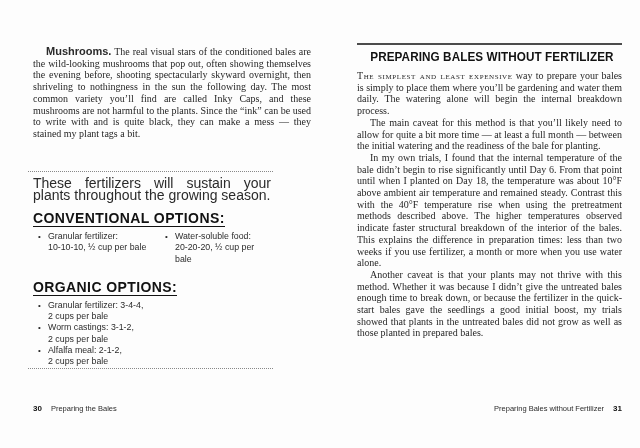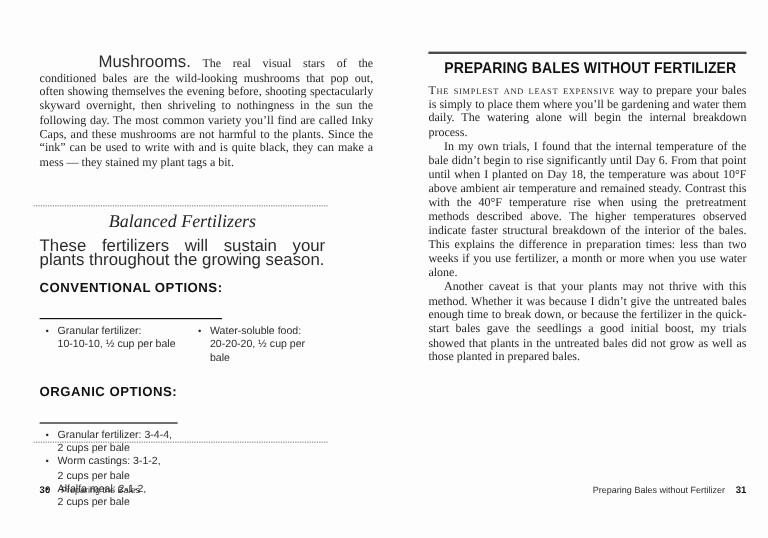--- a/index.html
+++ b/index.html
@@ -16,24 +16,23 @@
     margin: 0;
     font-family: "Liberation Serif", serif;
     font-size: 10px;
     line-height: 11.7px;
     color: var(--ink, #262626);
     text-align: justify;
   }
   .body-text.indent { text-indent: 13px; }
   .lead-sans {
     font-family: "Liberation Sans", sans-serif;
-    font-weight: 400;
-    font-size: 14px;
+    font-weight: 700;
+    font-size: 11px;
     color: var(--sans-ink, #1c1c1c);
-    margin-left: 36px;
   }
   .smallcaps {
     font-variant: small-caps;
     letter-spacing: 0.6px;
   }
 
   
   .mushrooms { position: absolute; left: 33px; top: 46px; width: 278px; }
 
   .rule-dotted {
@@ -64,25 +63,25 @@
     line-height: 12px;
     text-align: justify;
     color: var(--sans-ink, #2e2e2e);
   }
   .opt-heading-row { margin-top: 8px; }
   .opt-heading-row.organic { margin-top: 13px; }
   .opt-heading {
     display: inline-block;
     font-family: "Liberation Sans", sans-serif;
     font-weight: 700;
-    font-size: 11px;
+    font-size: 14px;
     letter-spacing: 0.4px;
     color: var(--heading-ink, #121212);
     border-bottom: 1px solid var(--heading-ink, #121212);
-    padding-bottom: 19px;
+    padding-bottom: 0;
   }
   .opt-cols { margin-top: 4px; display: flex; padding-left: 5px; }
   .opt-col1 { width: 127px; flex: none; }
   .opt-col2 { flex: 1; }
   .bullet-item {
     display: flex;
     font-family: "Liberation Sans", sans-serif;
     font-size: 8.8px;
     line-height: 11.3px;
     color: var(--sans-ink, #2e2e2e);
@@ -134,21 +133,20 @@
 
 <div class="spread">
 
   <div>
 
     <p class="body-text indent mushrooms"><span class="lead-sans">Mushrooms.</span><span> The real visual stars of the conditioned bales are the wild-looking mushrooms that pop out, often showing themselves the evening before, shooting spectacularly skyward overnight, then shriveling to nothingness in the sun the following day. The most common variety you’ll find are called Inky Caps, and these mushrooms are not harmful to the plants. Since the “ink” can be used to write with and is quite black, they can make a mess — they stained my plant tags a bit.</span></p>
 
     <div class="rule-dotted rule-top"></div>
 
     <div class="sidebar">
-      <h2 class="sidebar-title">Balanced Fertilizers</h2>
       <p class="sidebar-intro">These fertilizers will sustain your plants throughout the growing season.</p>
 
       <div class="opt-heading-row">
         <span class="opt-heading">CONVENTIONAL OPTIONS:</span>
       </div>
       <div class="opt-cols">
         <div class="opt-col opt-col1">
           <div class="bullet-item">
               <span class="bullet-text">Granular fertilizer:
 10-10-10, ½ cup per bale</span>
@@ -191,20 +189,21 @@
     </div>
   </div>
 
   <div>
 
     <div class="heading-rule"></div>
     <h1 class="chapter-heading">PREPARING BALES WITHOUT FERTILIZER</h1>
 
     <div class="body-col">
       <p class="body-text"><span class="smallcaps">The simplest and least expensive</span><span> way to prepare your bales is simply to place them where you’ll be gardening and water them daily. The watering alone will begin the internal breakdown process.</span></p>
+      <p class="body-text indent">The main caveat for this method is that you’ll likely need to allow for quite a bit more time — at least a full month — between the initial watering and the readiness of the bale for planting.</p>
       <p class="body-text indent">In my own trials, I found that the internal temperature of the bale didn’t begin to rise significantly until Day 6. From that point until when I planted on Day 18, the temperature was about 10°F above ambient air temperature and remained steady. Contrast this with the 40°F temperature rise when using the pretreatment methods described above. The higher temperatures observed indicate faster structural breakdown of the interior of the bales. This explains the difference in preparation times: less than two weeks if you use fertilizer, a month or more when you use water alone.</p>
       <p class="body-text indent">Another caveat is that your plants may not thrive with this method. Whether it was because I didn’t give the untreated bales enough time to break down, or because the fertilizer in the quick-start bales gave the seedlings a good initial boost, my trials showed that plants in the untreated bales did not grow as well as those planted in prepared bales.</p>
     </div>
 
     <div class="footer footer-right">
       <span>Preparing Bales without Fertilizer</span>
       <span class="pagenum">31</span>
     </div>
   </div>
 

